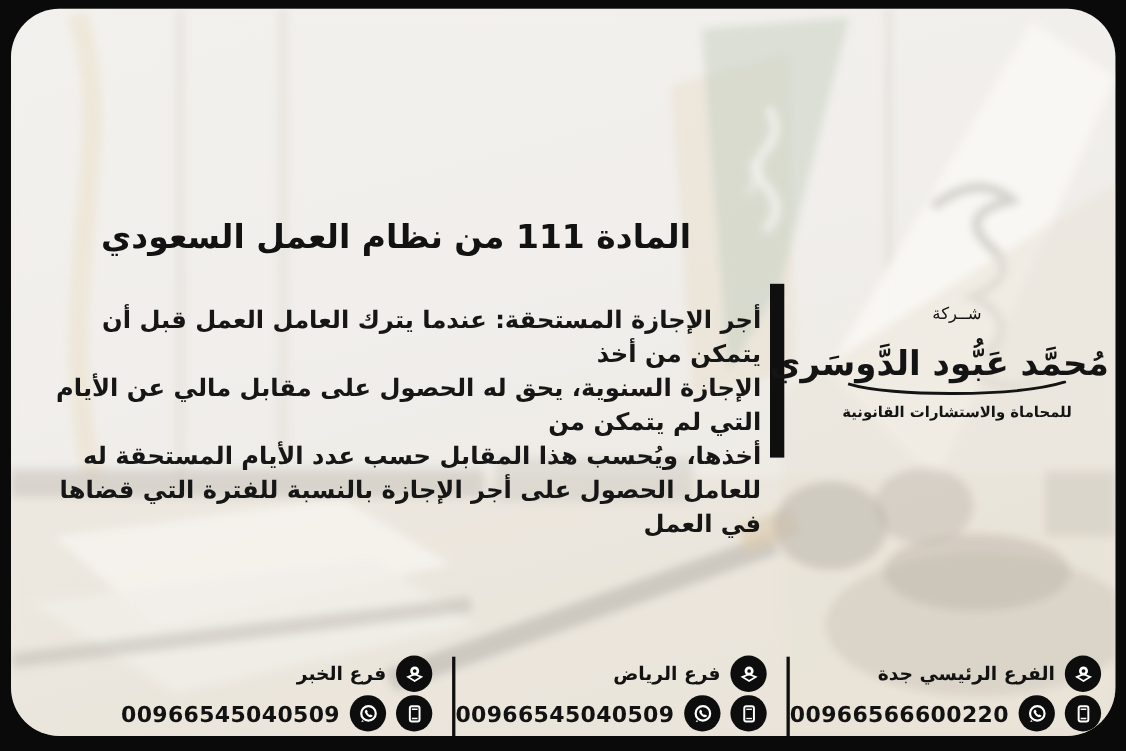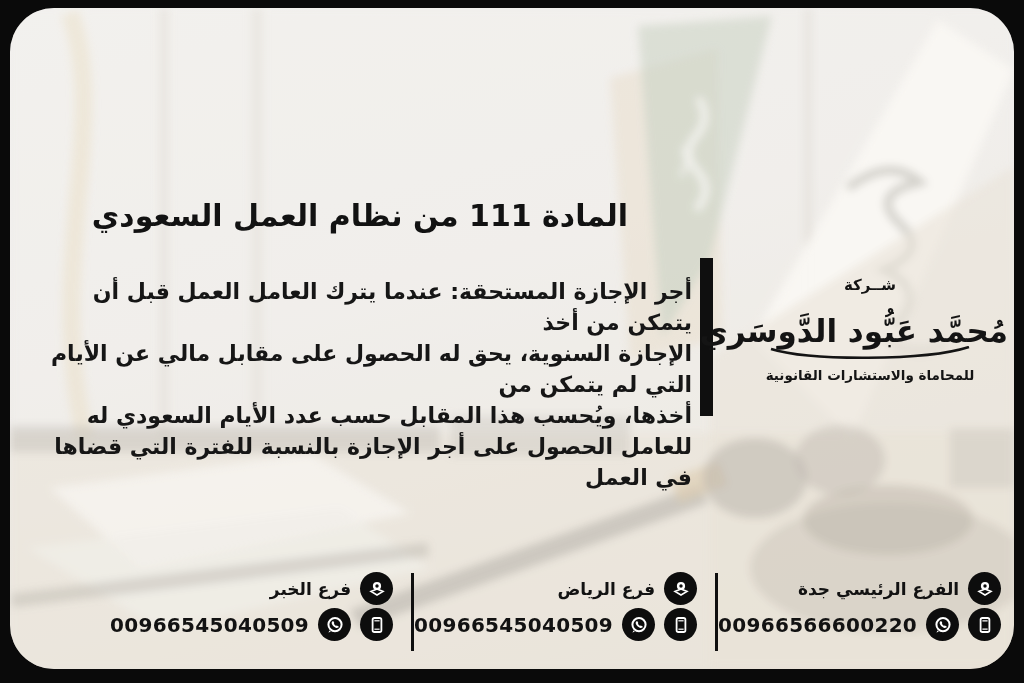--- a/index.html
+++ b/index.html
@@ -24,27 +24,27 @@
   .article{
     position:absolute;top:268px;left:18px;width:664px;
     direction:rtl;text-align:right;
     font-size:22px;font-weight:bold;color:#161616;line-height:31px;
   }
   .vbar{position:absolute;left:690px;top:250px;width:13px;height:158px;background:#0f0f0f;}
   .logo{
     position:absolute;left:722px;top:268px;width:276px;
     direction:rtl;text-align:center;color:#141414;
   }
-  .logo-company{font-size:15px;font-weight:bold;}
+  .logo-company{font-size:15px;font-weight:normal;}
   .logo-name{font-size:31px;font-weight:bold;white-space:nowrap;margin-top:19px;
     font-family:"DejaVu Sans","Liberation Serif",serif;}
   .logo-swoosh{margin-top:-4px;}
   .logo-sub{font-size:13.5px;font-weight:bold;margin-top:3px;}
   .footer{
-    position:absolute;left:100px;top:564px;width:882px;
+    position:absolute;left:100px;top:588px;width:882px;
     display:flex;justify-content:space-between;align-items:flex-start;
   }
   .branch{display:flex;align-items:flex-start;}
   .branch-rows{display:flex;flex-direction:column;gap:3px;direction:rtl;}
   .branch-row{display:flex;align-items:center;gap:9px;}
   .icon-circle{
     width:33px;height:33px;border-radius:50%;background:#0d0d0d;
     display:flex;align-items:center;justify-content:center;flex:0 0 auto;
   }
   .branch-name{font-size:17px;font-weight:bold;color:#121212;}
@@ -96,21 +96,21 @@
 
         <rect x="0" y="0" width="1004" height="661" fill="#f2f0ec" opacity="0.42"></rect>
       </g>
     </svg>
 
     <div class="title">المادة 111 من نظام العمل السعودي</div>
 
     <div class="article">
       <div>أجر الإجازة المستحقة: عندما يترك العامل العمل قبل أن يتمكن من أخذ</div>
       <div>الإجازة السنوية، يحق له الحصول على مقابل مالي عن الأيام التي لم يتمكن من</div>
-      <div>أخذها، ويُحسب هذا المقابل حسب عدد الأيام السعودي له</div>
+      <div>أخذها، ويُحسب هذا المقابل حسب عدد الأيام المستحقة له</div>
       <div>للعامل الحصول على أجر الإجازة بالنسبة للفترة التي قضاها في العمل</div>
     </div>
 
     <div class="vbar"></div>
 
     <div class="logo">
       <div class="logo-company">شــركة</div>
       <div class="logo-name">مُحمَّد عَبُّود الدَّوسَري</div>
       <div class="logo-swoosh">
         <svg width="210" height="14" viewBox="0 0 210 14">

